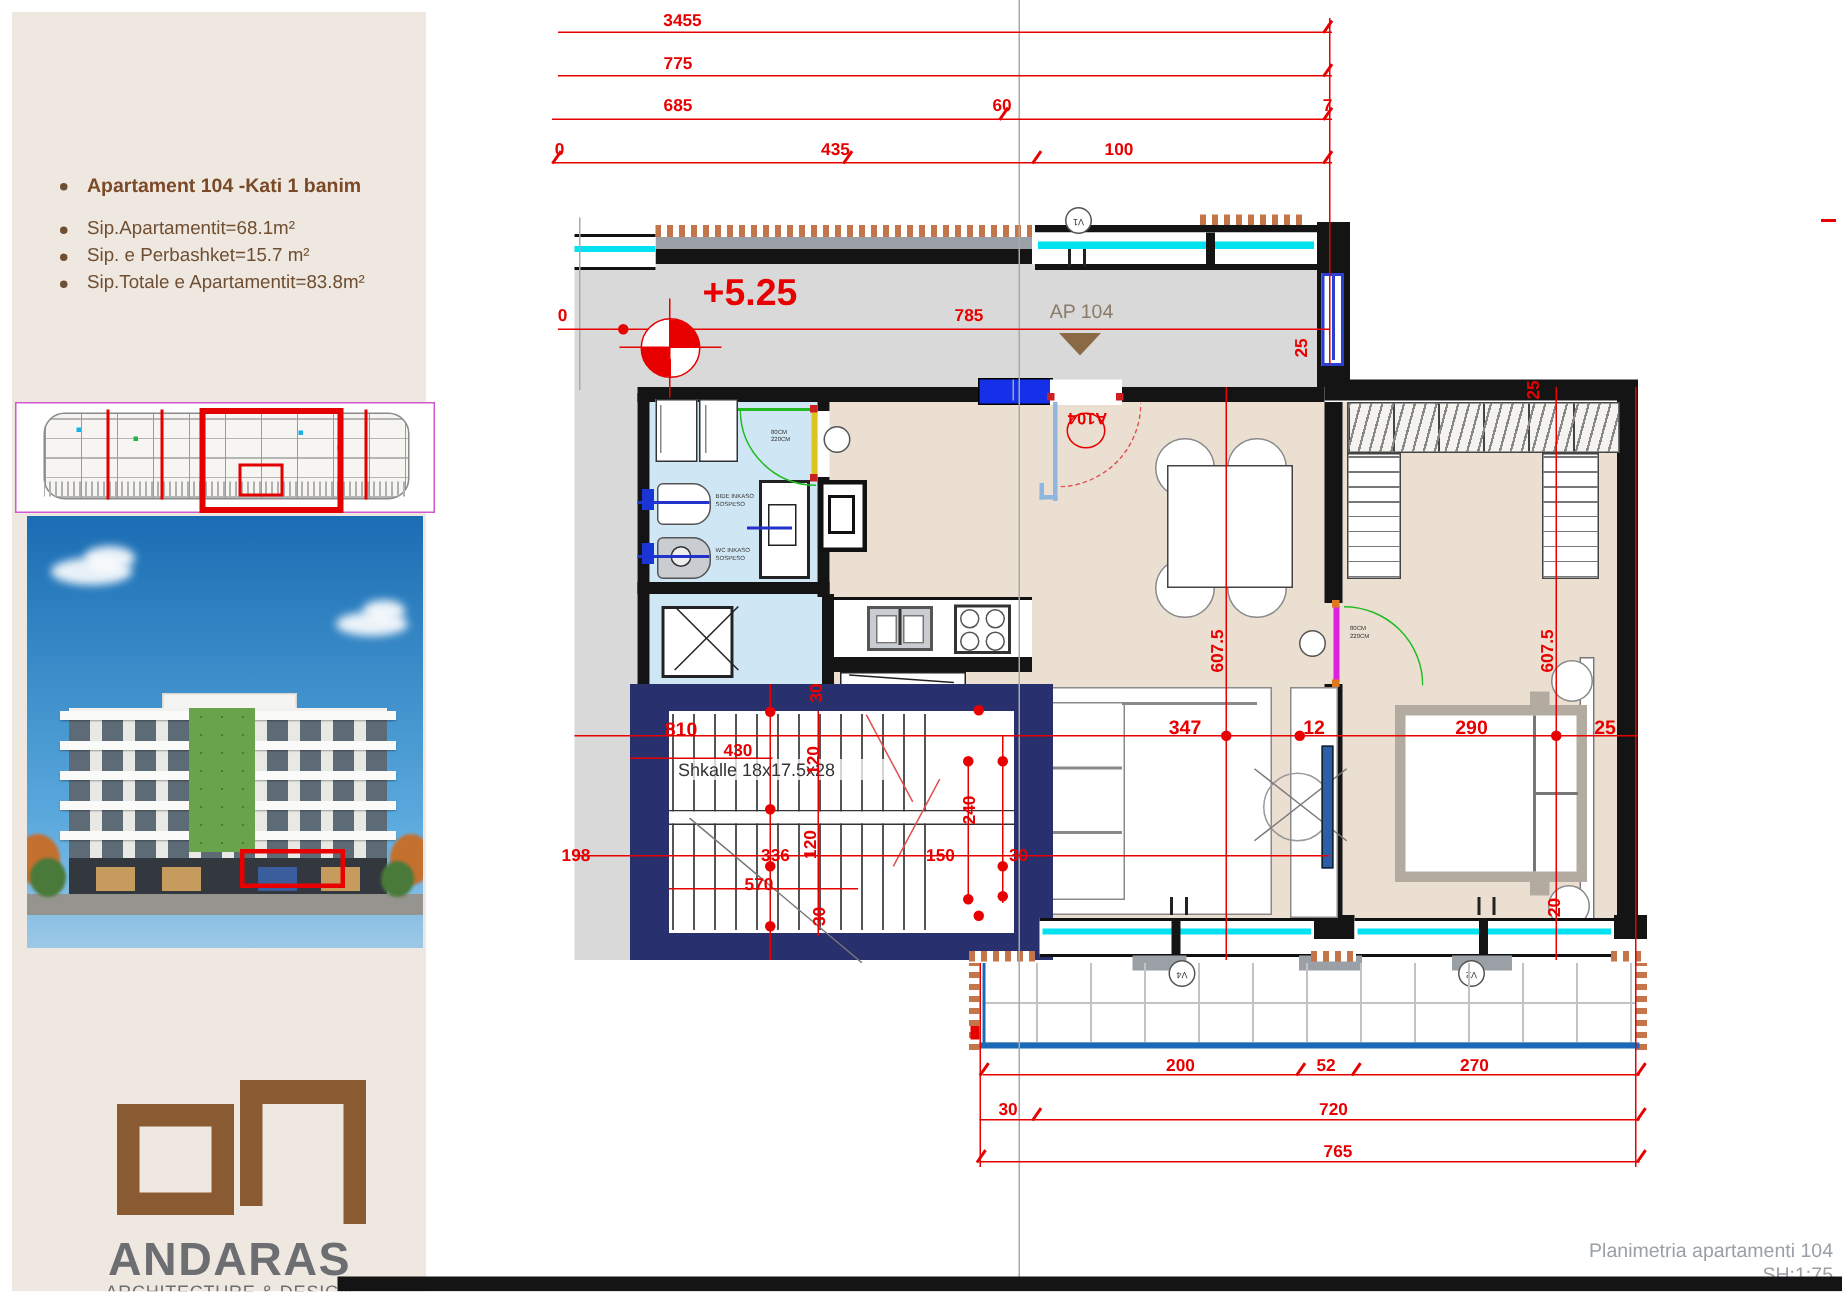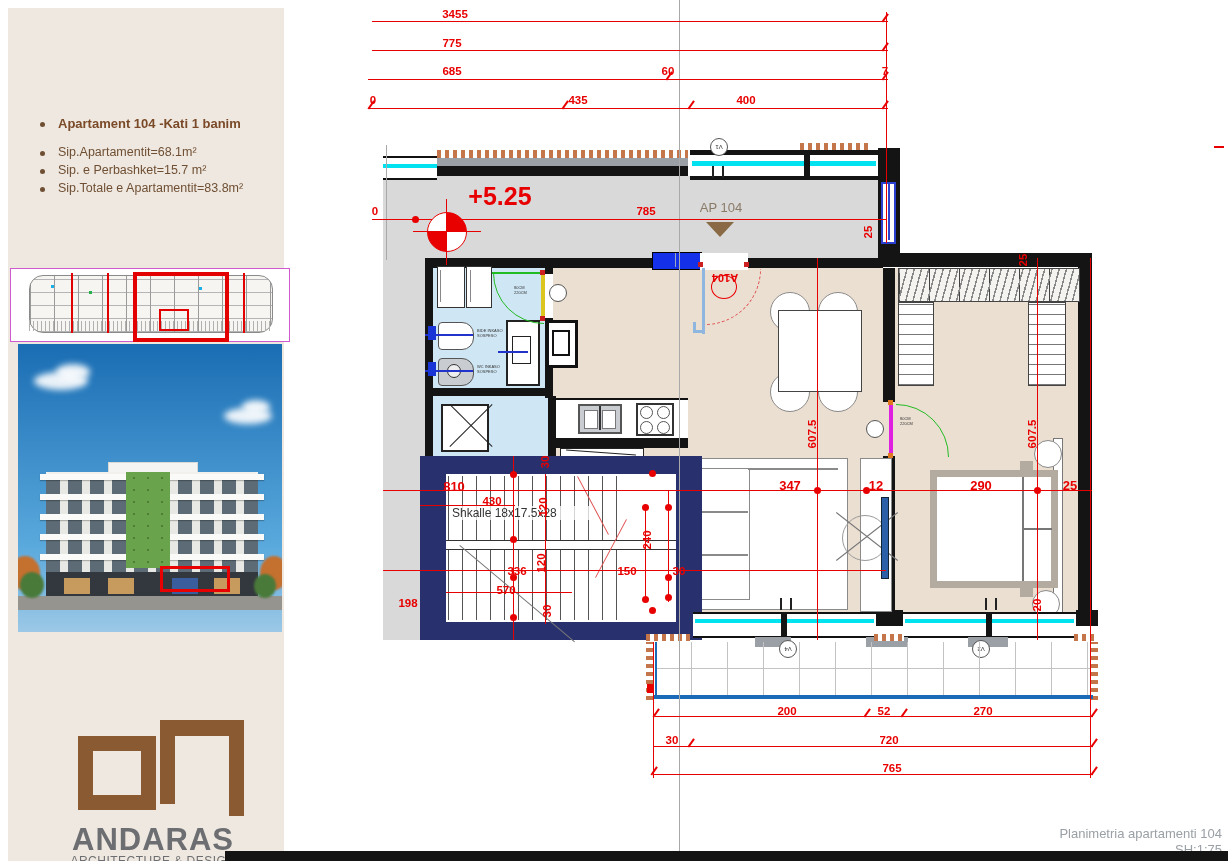--- a/index.html
+++ b/index.html
@@ -412,39 +412,39 @@
   <div class="abs rlv" style="left:446px;top:199px;height:66px"></div>
   <div class="abs level" style="left:500px;top:196px">+5.25</div>
 
   <div id="dims">
       <span class="abs dim" style="left: 455px; top: 14px;">3455</span>
       <span class="abs dim" style="left: 452px; top: 43px;">775</span>
       <span class="abs dim" style="left: 452px; top: 71px;">685</span>
       <span class="abs dim" style="left: 668px; top: 71px;">60</span>
       <span class="abs dim" style="left: 885px; top: 71px;">7</span>
       <span class="abs dim" style="left: 373px; top: 100px;">0</span>
-      <span class="abs dim" style="left: 578px; top: 100px;">435</span>
-      <span class="abs dim" style="left: 746px; top: 100px;">400</span>
+      <span class="abs dim" style="left: 557px; top: 100px;">435</span>
+      <span class="abs dim" style="left: 746px; top: 100px;">100</span>
       <span class="abs dim" style="left: 375px; top: 211px;">0</span>
       <span class="abs dim" style="left: 646px; top: 211px;">785</span>
       <span class="abs dim rot" style="left: 868px; top: 232px;">25</span>
       <span class="abs dim rot" style="left: 1023px; top: 260px;">25</span>
       <span class="abs dim rot" style="left: 812px; top: 434px;">607.5</span>
       <span class="abs dim rot" style="left: 1032px; top: 434px;">607.5</span>
       <span class="abs dim s13" style="left: 454px; top: 486px;">810</span>
       <span class="abs dim" style="left: 492px; top: 501px;">430</span>
       <span class="abs dim s13" style="left: 790px; top: 485px;">347</span>
       <span class="abs dim s13" style="left: 876px; top: 485px;">12</span>
       <span class="abs dim s13" style="left: 981px; top: 485px;">290</span>
       <span class="abs dim s13" style="left: 1070px; top: 485px;">25</span>
       <span class="abs dim rot" style="left: 545px; top: 462px;">30</span>
       <span class="abs dim rot" style="left: 543px; top: 507px;">120</span>
       <span class="abs dim rot" style="left: 541px; top: 563px;">120</span>
       <span class="abs dim rot" style="left: 647px; top: 540px;">240</span>
-      <span class="abs dim" style="left: 408px; top: 571px; margin-top: 32px;">198</span>
+      <span class="abs dim" style="left: 384px; top: 571px;">198</span>
       <span class="abs dim" style="left: 517px; top: 571px;">336</span>
       <span class="abs dim" style="left: 627px; top: 571px;">150</span>
       <span class="abs dim" style="left: 679px; top: 571px;">30</span>
       <span class="abs dim" style="left: 506px; top: 590px;">570</span>
       <span class="abs dim rot" style="left: 547px; top: 611px;">30</span>
       <span class="abs dim rot" style="left: 1037px; top: 605px;">20</span>
       <span class="abs dim" style="left: 787px; top: 711px;">200</span>
       <span class="abs dim" style="left: 884px; top: 711px;">52</span>
       <span class="abs dim" style="left: 983px; top: 711px;">270</span>
       <span class="abs dim" style="left: 672px; top: 740px;">30</span>

